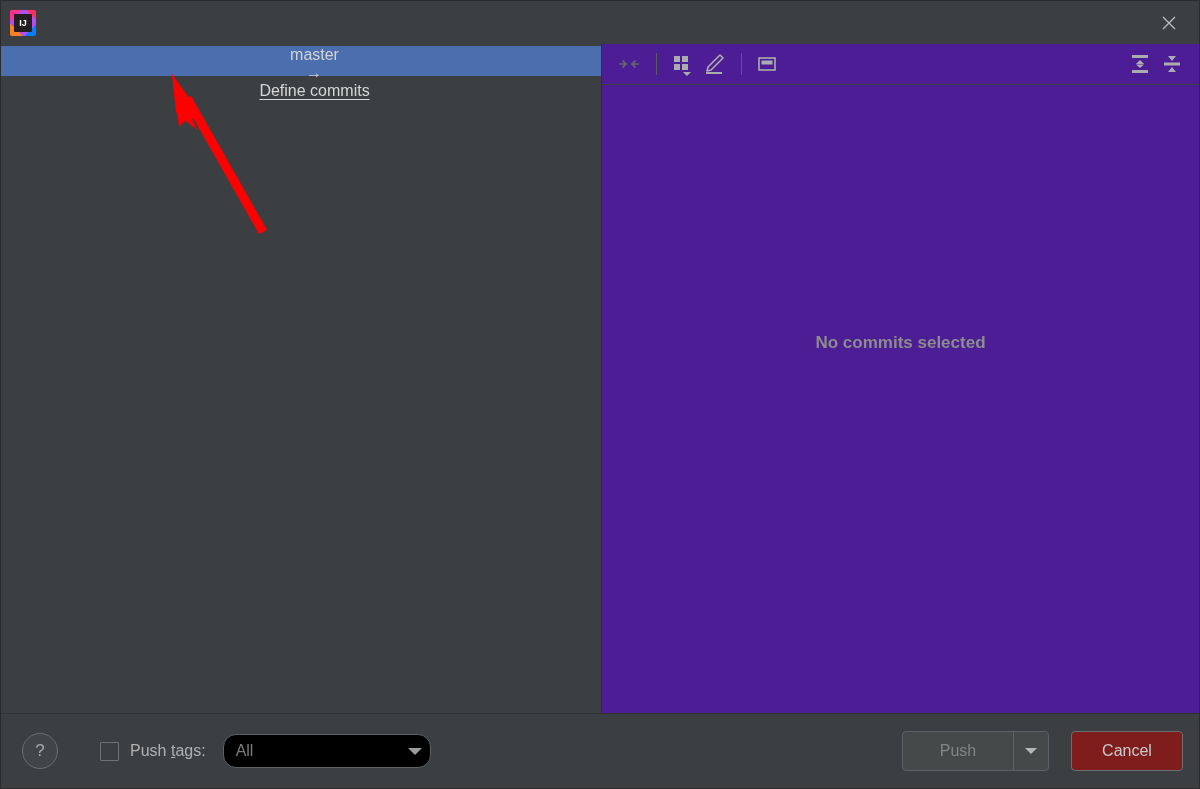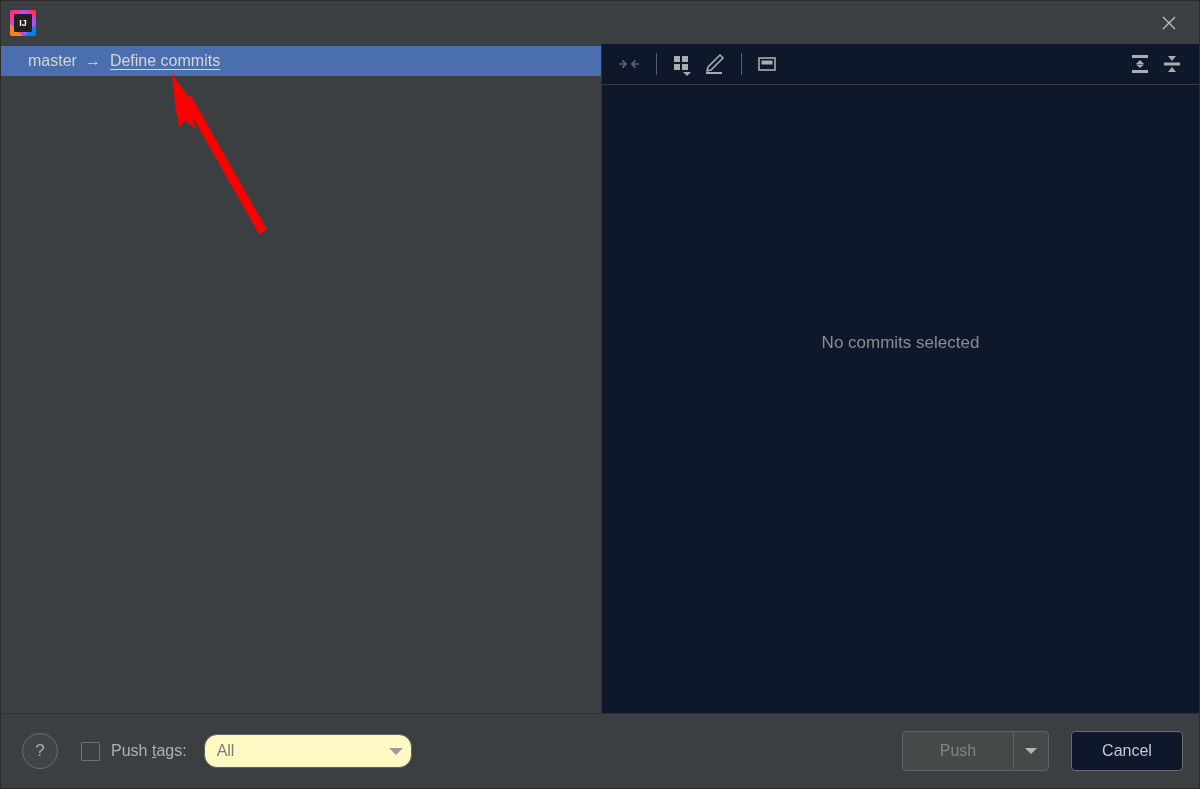--- a/index.html
+++ b/index.html
@@ -98,42 +98,44 @@
   #left-pane {
     width: 600px;
     flex: 0 0 600px;
     background: #3c3f41;
     position: relative;
     border-right: 1px solid #2e3133;
     overflow: hidden;
   }
   #right-pane {
     flex: 1 1 auto;
-    background: #0f172a;
+    background: #4c1d95;
     display: flex;
     flex-direction: column;
     position: relative;
+    font-weight: bold;
   }
 
   
   #branch-list {
     padding-top: 2px;
   }
   .branch-row {
     height: 30px;
     display: flex;
     align-items: center;
     padding-left: 27px;
     font-size: 16px;
     color: #bbbbbb;
     cursor: default;
     box-sizing: border-box;
   }
   .branch-row.selected {
     background: #4b6eaf;
+    flex-direction: column;
   }
   .branch-name { color: #d3d3d3; }
   .branch-arrow {
     margin: 0 9px 0 8px;
     color: #d3d3d3;
     font-size: 16px;
   }
   .define-remote-link {
     color: #d6d6d6;
     text-decoration: underline;
@@ -203,21 +205,21 @@
     font-size: 17px;
     display: flex;
     align-items: center;
     justify-content: center;
     cursor: pointer;
     flex: 0 0 34px;
   }
   #push-tags-group {
     display: flex;
     align-items: center;
-    margin-left: 23px;
+    margin-left: 42px;
   }
   #push-tags-checkbox {
     width: 17px;
     height: 17px;
     border: 1px solid #6e7375;
     background: #3c3f41;
     border-radius: 1px;
     flex: 0 0 17px;
     cursor: pointer;
   }
@@ -228,21 +230,21 @@
     white-space: nowrap;
     cursor: default;
   }
   #push-tags-label u { text-decoration: underline; }
   #push-tags-combo {
     width: 208px;
     height: 34px;
     margin-left: 17px;
     border: 1px solid #5e6264;
     border-radius: 13px;
-    background: #fef9c3;
+    background: #000000;
     display: flex;
     align-items: center;
     box-sizing: border-box;
     cursor: default;
   }
   #push-tags-combo-value {
     flex: 1 1 auto;
     padding-left: 12px;
     color: #7a7d7e;
     font-size: 16px;
@@ -294,21 +296,21 @@
     border-right-width: 6px;
     border-top-width: 6px;
     border-top-color: #b4b7b8;
   }
   #cancel-button {
     width: 110px;
     height: 38px;
     margin-left: 22px;
     border: 1px solid #6a6e70;
     border-radius: 4px;
-    background: #0f172a;
+    background: #7f1d1d;
     color: #c8cbcc;
     font-size: 16px;
     display: flex;
     align-items: center;
     justify-content: center;
     cursor: pointer;
   }
 
   
   #annotation-arrow {

